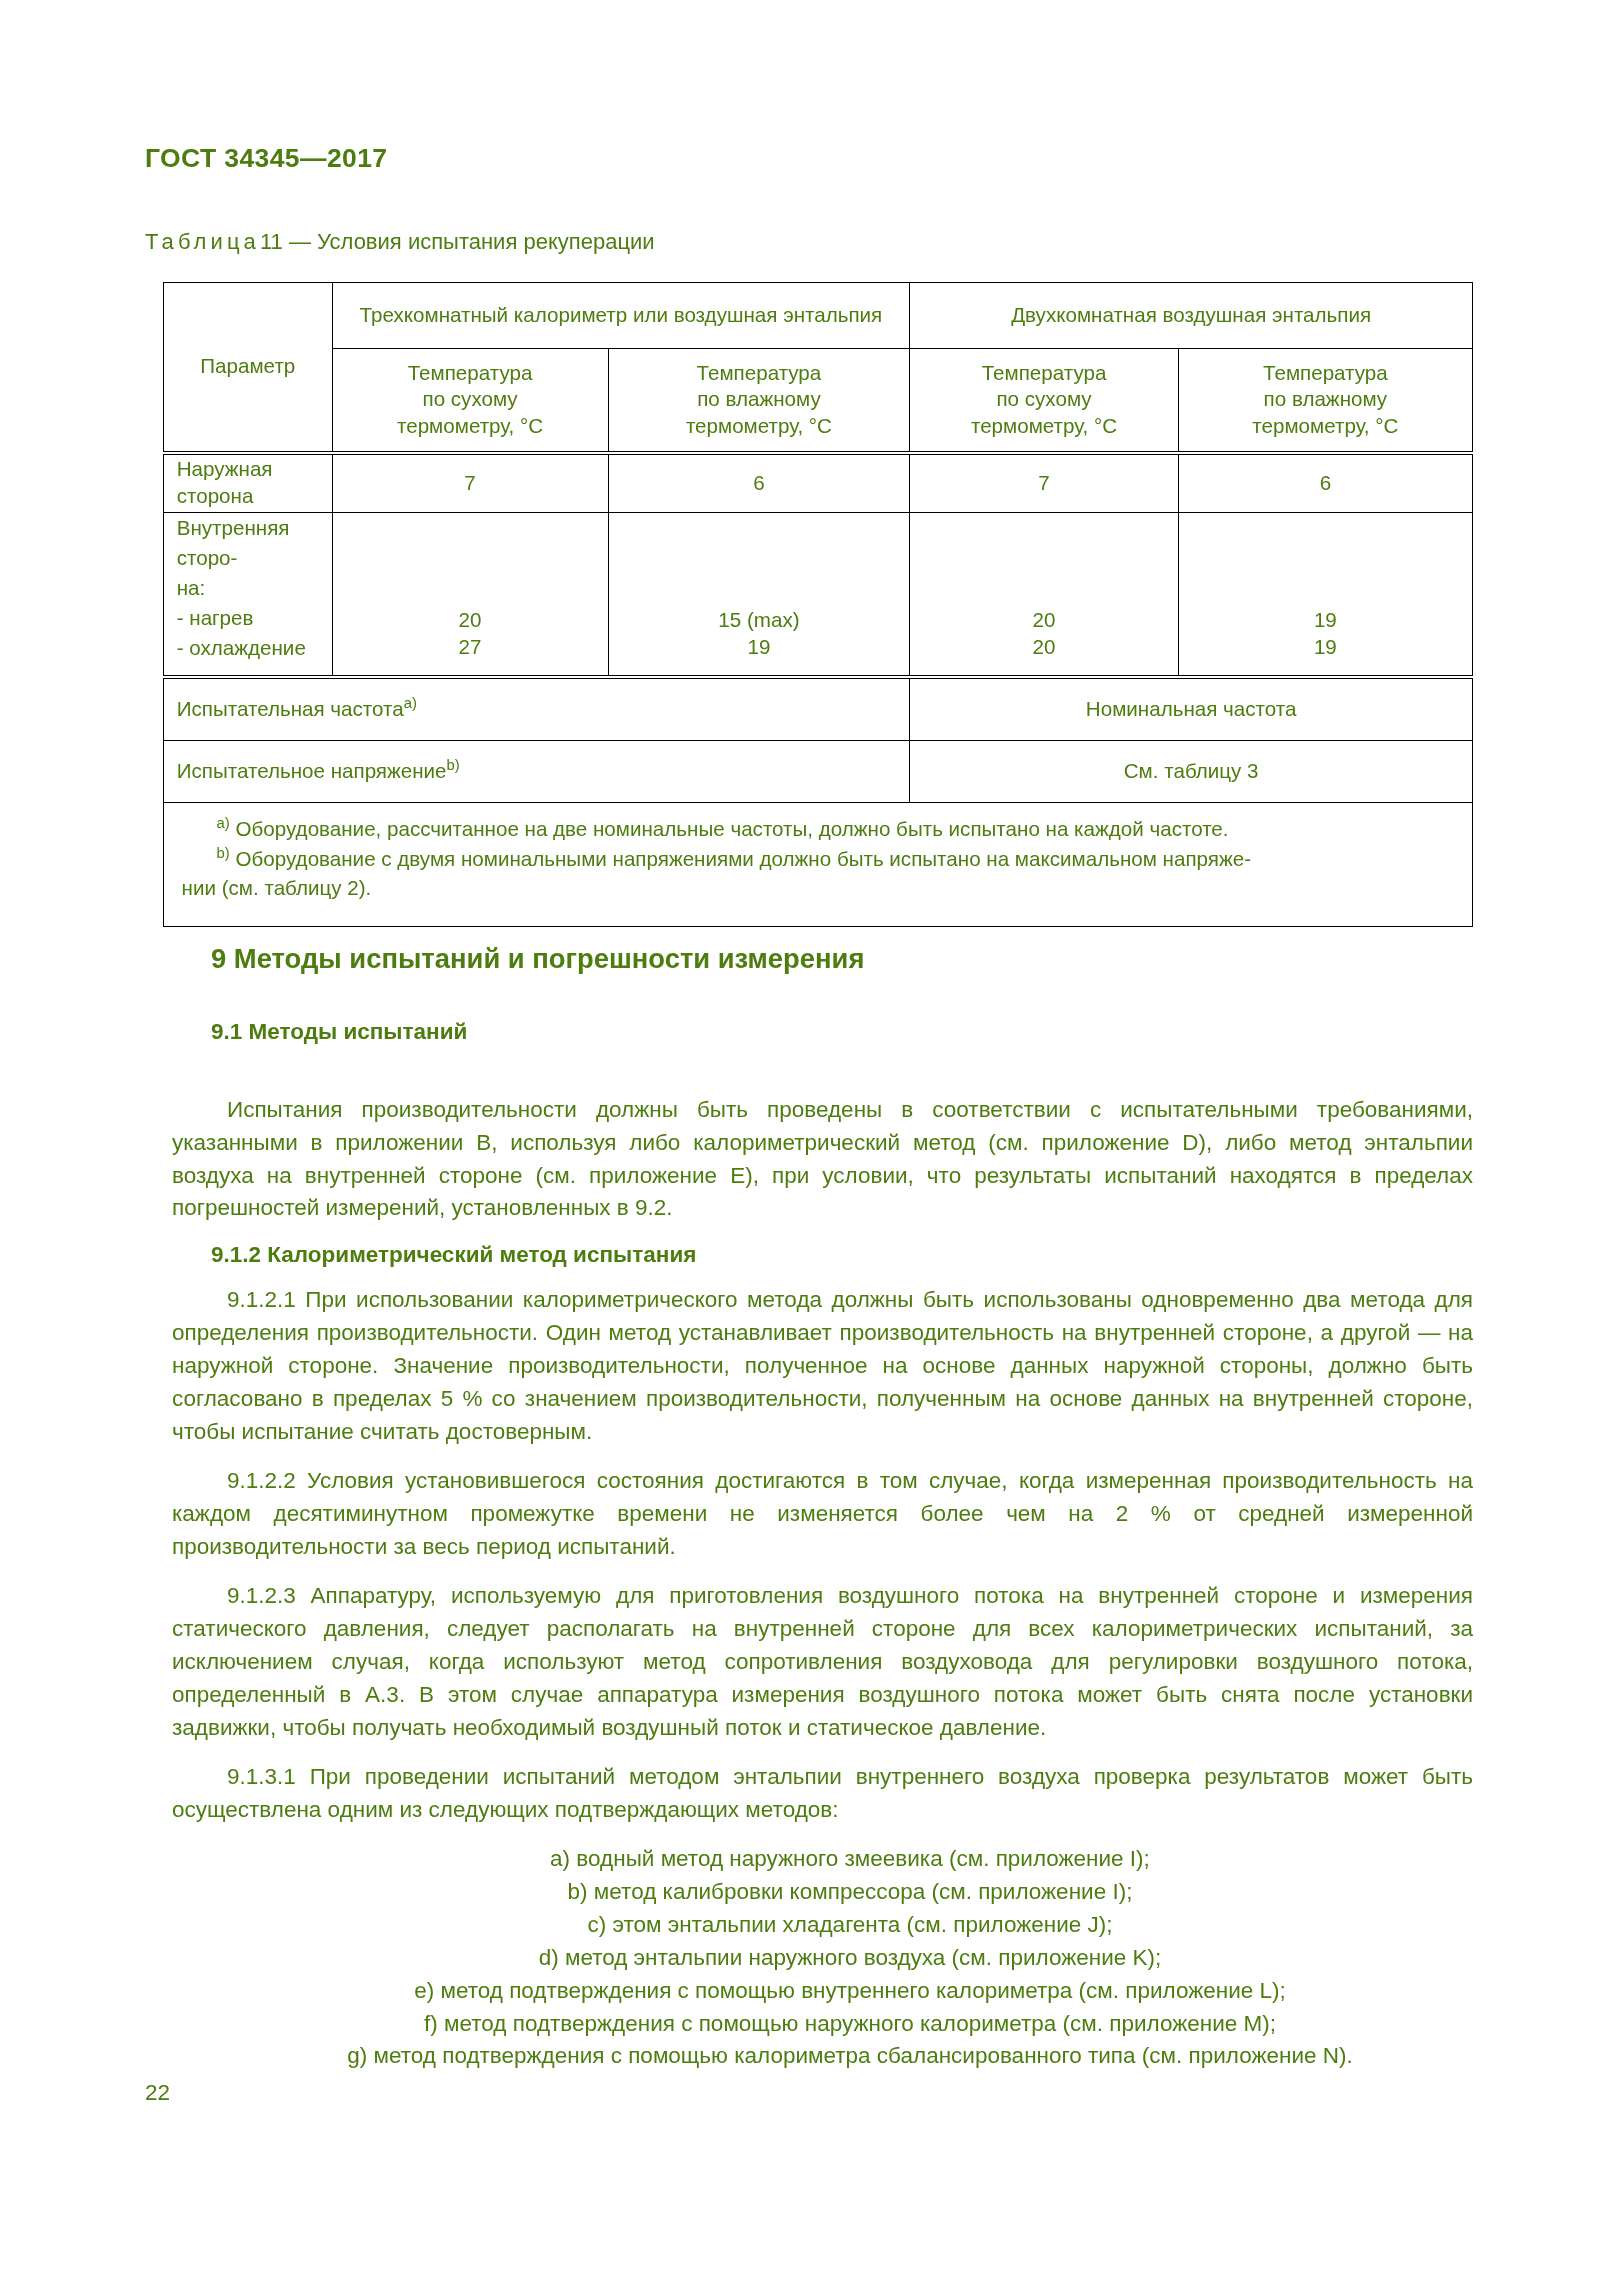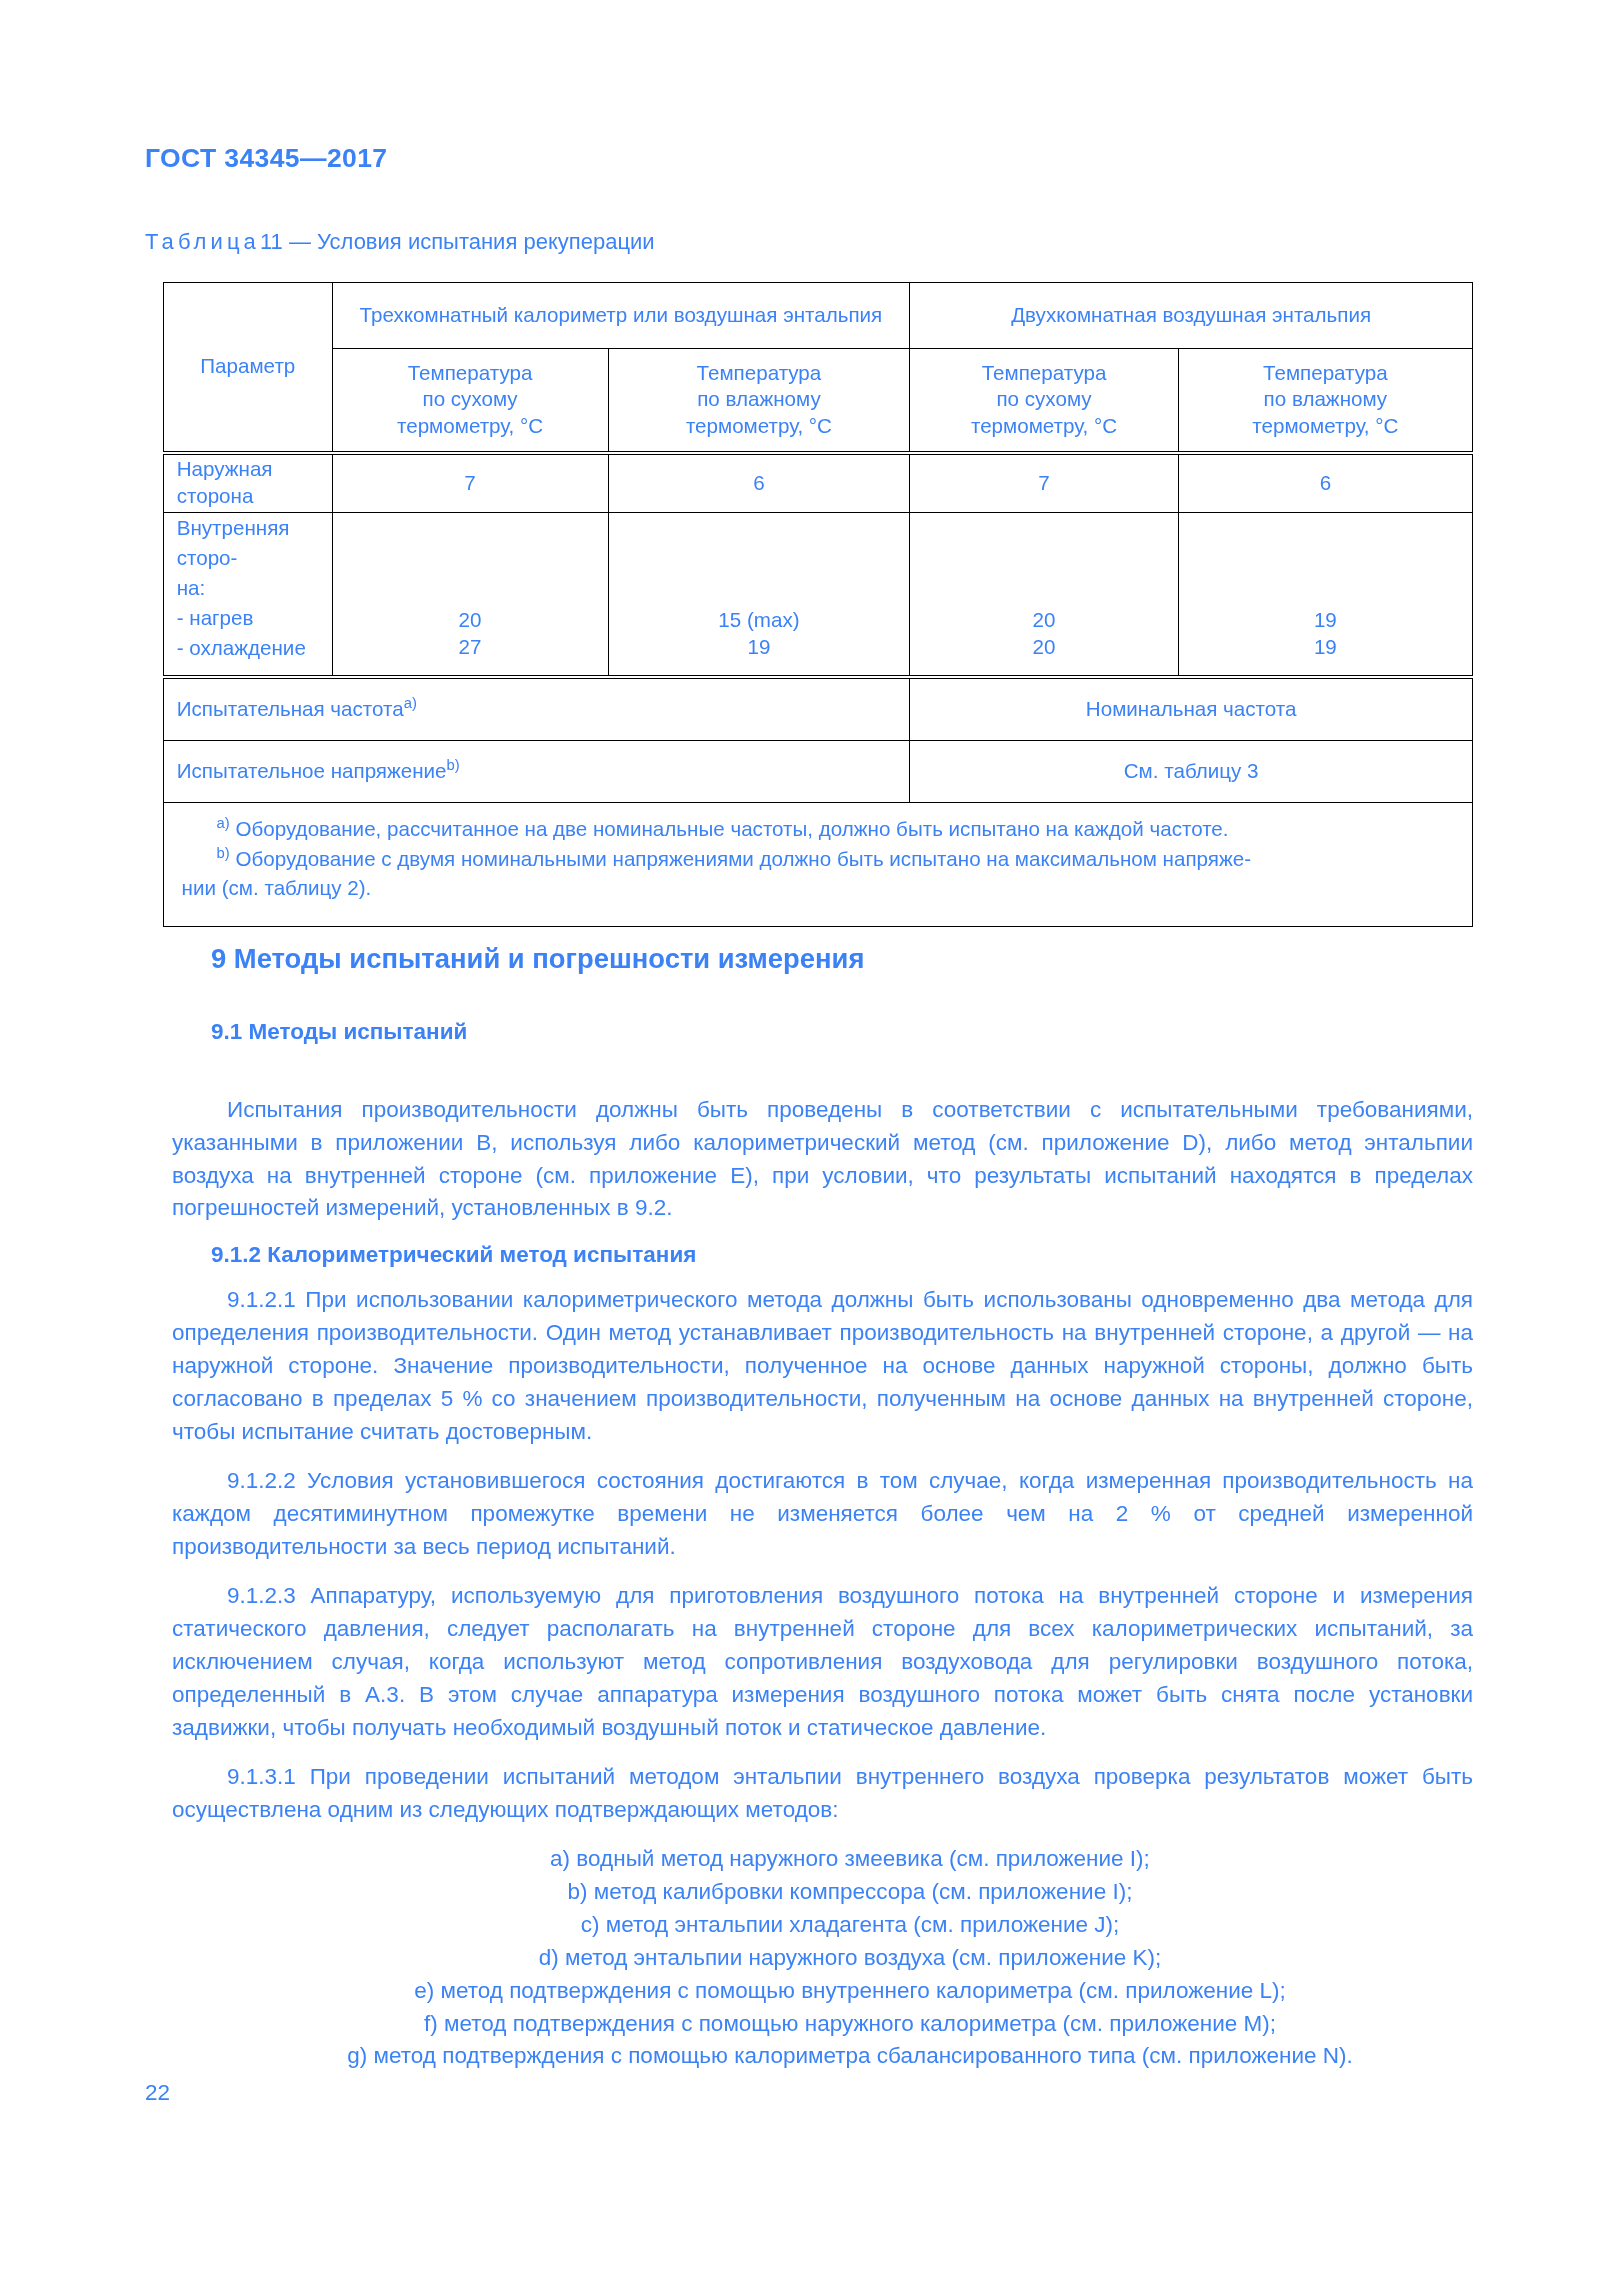--- a/index.html
+++ b/index.html
@@ -6,21 +6,21 @@
     margin: 0;
     padding: 0;
     background: #ffffff;
   }
   .page {
     position: relative;
     width: 1565px;
     height: 2293px;
     background: #ffffff;
     font-family: "Liberation Sans", sans-serif;
-    color: #3b82f6;
+    color: #4d7c0f;
     box-sizing: border-box;
     overflow: hidden;
   }
 
   
   .doc-header {
     position: absolute;
     left: 145px;
     top: 143px;
     font-size: 26.5px;
@@ -288,21 +288,21 @@
 
     <p class="body">9.1.2.2 Условия установившегося состояния достигаются в том случае, когда измеренная производительность на каждом десятиминутном промежутке времени не изменяется более чем на 2 % от средней измеренной производительности за весь период испытаний.</p>
 
     <p class="body">9.1.2.3 Аппаратуру, используемую для приготовления воздушного потока на внутренней стороне и измерения статического давления, следует располагать на внутренней стороне для всех калориметрических испытаний, за исключением случая, когда используют метод сопротивления воздуховода для регулировки воздушного потока, определенный в A.3. В этом случае аппаратура измерения воздушного потока может быть снята после установки задвижки, чтобы получать необходимый воздушный поток и статическое давление.</p>
 
 
     <p class="body">9.1.3.1 При проведении испытаний методом энтальпии внутреннего воздуха проверка результатов может быть осуществлена одним из следующих подтверждающих методов:</p>
 
     <p class="listitem">a) водный метод наружного змеевика (см. приложение I);</p>
     <p class="listitem">b) метод калибровки компрессора (см. приложение I);</p>
-    <p class="listitem">c) метод энтальпии хладагента (см. приложение J);</p>
+    <p class="listitem">c) этом энтальпии хладагента (см. приложение J);</p>
     <p class="listitem">d) метод энтальпии наружного воздуха (см. приложение K);</p>
     <p class="listitem">e) метод подтверждения с помощью внутреннего калориметра (см. приложение L);</p>
     <p class="listitem">f) метод подтверждения с помощью наружного калориметра (см. приложение M);</p>
     <p class="listitem">g) метод подтверждения с помощью калориметра сбалансированного типа (см. приложение N).</p>
   </div>
 
   <div class="page-number">22</div>
 
 </div>
 

